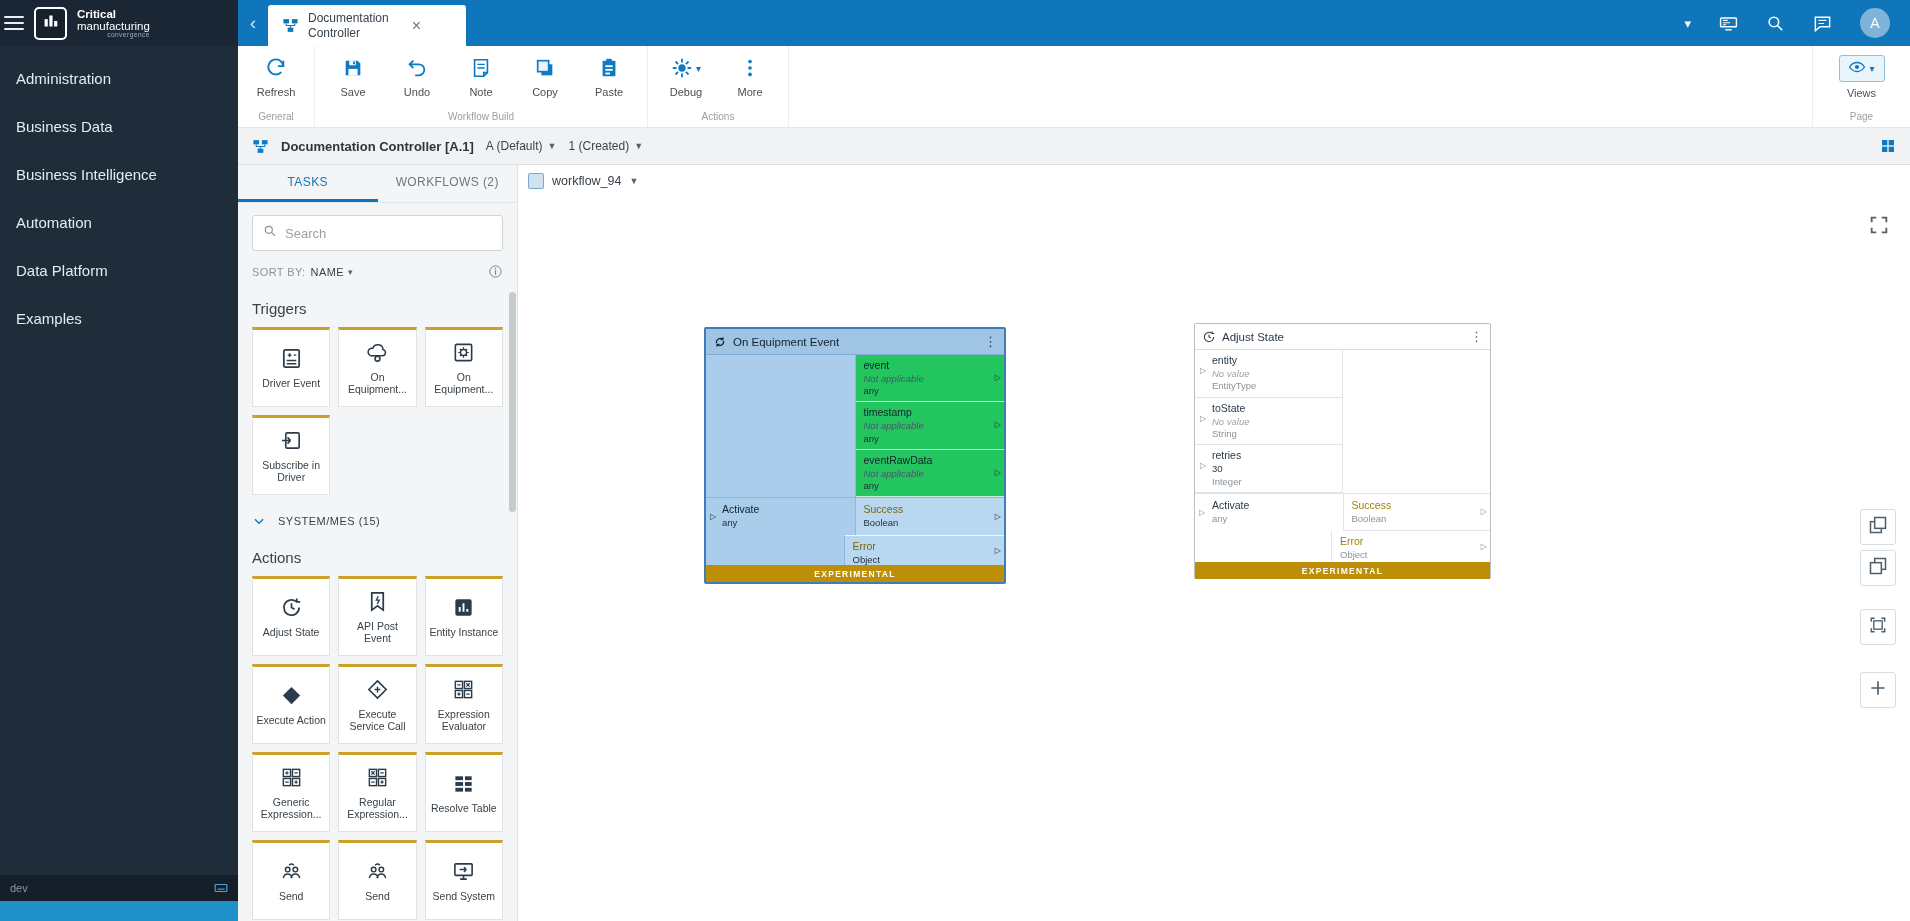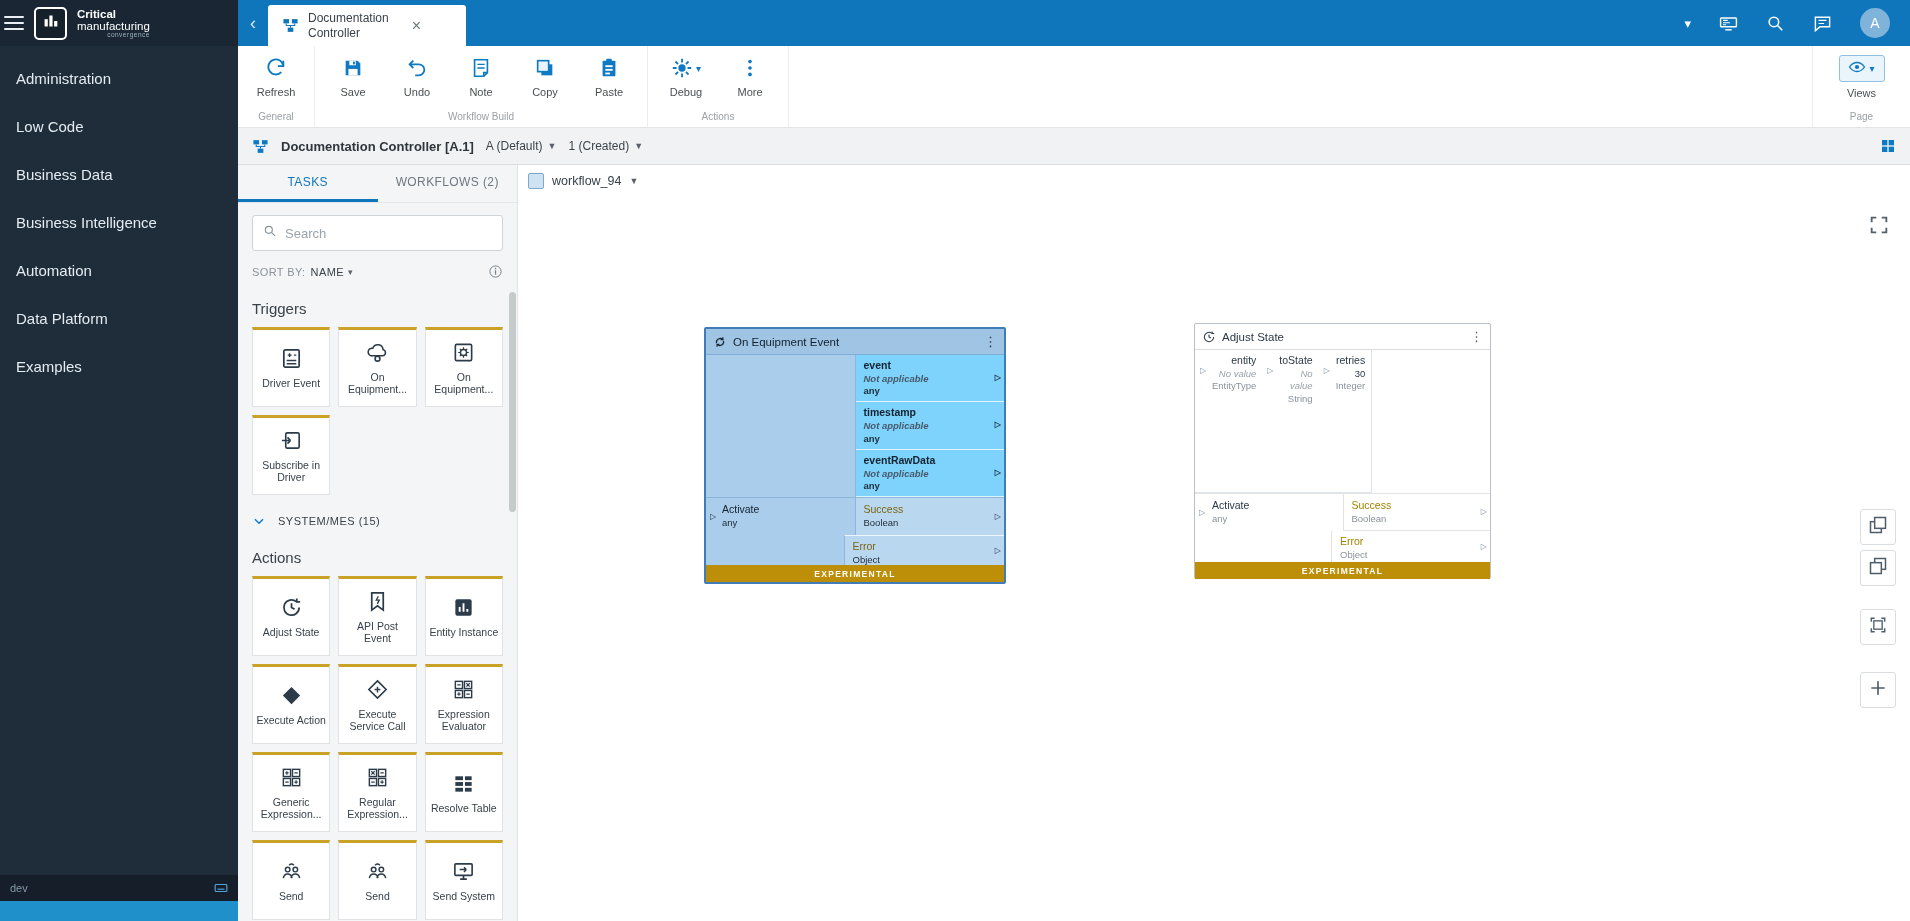--- a/index.html
+++ b/index.html
@@ -118,40 +118,40 @@
   .tri-l { left: 4px; top: 50%; transform: translateY(-50%); }
   .tri-v { left: 5px; top: 17px; }
   .node-badge { height: 17px; color: #fff; display: flex; align-items: center; justify-content: center; font-size: 8.5px; font-weight: bold; letter-spacing: 1.3px; background: #bd8e07; }
 
   
   .node-selected { background: #a9cdea; border: 2px solid #3f7cb8; color: #13222f; }
   .node-selected .node-header { background: #9fc4e4; border-bottom: 1px solid #7fadd6; color: #13222f; }
   .node-selected .node-kebab { color: #27384a; }
   .n1-body { display: flex; height: 142px; }
   .n1-left { flex: 1; }
-  .n1-right { flex: 1; background: #7dd3fc; border-left: 1px solid #8cb6dc; display: flex; flex-direction: column; font-weight: bold; }
+  .n1-right { flex: 1; background: #22c55e; border-left: 1px solid #8cb6dc; display: flex; flex-direction: column; }
   .n1-right .prow { flex: 1; position: relative; padding: 4px 14px 2px 8px; border-bottom: 1px solid rgba(255,255,255,.75); line-height: 1.32; }
   .node-selected .n-name { color: #13222f; }
   .node-selected .n-value { color: #47596a; }
   .node-selected .n-type { color: #20303d; }
   .node-selected .tri { color: #1f3140; }
   .n1-bottomrow { display: flex; height: 38px; border-top: 1px solid #8cb6dc; }
   .n1-bottomrow .activate { flex: 1; position: relative; padding: 5px 6px 0 16px; line-height: 1.32; }
   .n1-bottomrow .out { flex: 1; background: #bad7f0; border-left: 1px solid #8cb6dc; position: relative; padding: 5px 14px 0 8px; line-height: 1.32; }
   .n1-errorrow { display: flex; height: 30px; }
   .n1-errorrow .empty { flex: 1; }
   .n1-errorrow .out { flex: 1; background: #bad7f0; border-left: 1px solid #8cb6dc; border-top: 1px solid rgba(255,255,255,.75); position: relative; padding: 4px 14px 0 8px; line-height: 1.32; }
   .gold1 { color: #7a6410 !important; }
 
   
   .node-plain { background: #fff; border: 1px solid #b9bfc5; color: #2b3946; }
   .node-plain .node-header { border-bottom: 1px solid #dadee2; color: #2b3946; }
   .node-plain .node-kebab { color: #55606a; }
   .n2-body { display: flex; height: 143px; }
-  .n2-left { flex: 1; display: flex; flex-direction: row; border-right: 1px solid #e1e4e7; text-align: right; }
+  .n2-left { flex: 1; display: flex; flex-direction: column; border-right: 1px solid #e1e4e7; }
   .n2-left .prow { flex: 1; position: relative; padding: 4px 6px 2px 17px; border-bottom: 1px solid #e1e4e7; line-height: 1.32; }
   .n2-right { flex: 1; }
   .node-plain .n-name { color: #2b3946; }
   .node-plain .n-value { color: #9aa2aa; }
   .node-plain .n-value.set { color: #2b3946; }
   .node-plain .n-type { color: #8a929a; }
   .node-plain .tri { color: #7b93a8; }
   .n2-bottomrow { display: flex; height: 38px; }
   .n2-bottomrow .activate { flex: 1; position: relative; padding: 5px 6px 0 17px; border-top: 1px solid #e1e4e7; border-right: 1px solid #e1e4e7; line-height: 1.32; }
   .n2-bottomrow .out { flex: 1; position: relative; padding: 5px 14px 0 8px; border-top: 1px solid #e1e4e7; border-bottom: 1px solid #e1e4e7; line-height: 1.32; }
@@ -222,23 +222,20 @@
     <span class="avatar">A</span>
   </div>
 </div>
 
 <div class="sidebar">
   <div class="side-items">
   <div class="side-item">
     <span class="side-item-label">Administration</span>
   </div>
 
-  <div class="side-item">
-    <span class="side-item-label">Low Code</span>
-  </div>
 
   <div class="side-item">
     <span class="side-item-label">Business Data</span>
   </div>
 
 
   <div class="side-item">
     <span class="side-item-label">Business Intelligence</span>
   </div>
 

